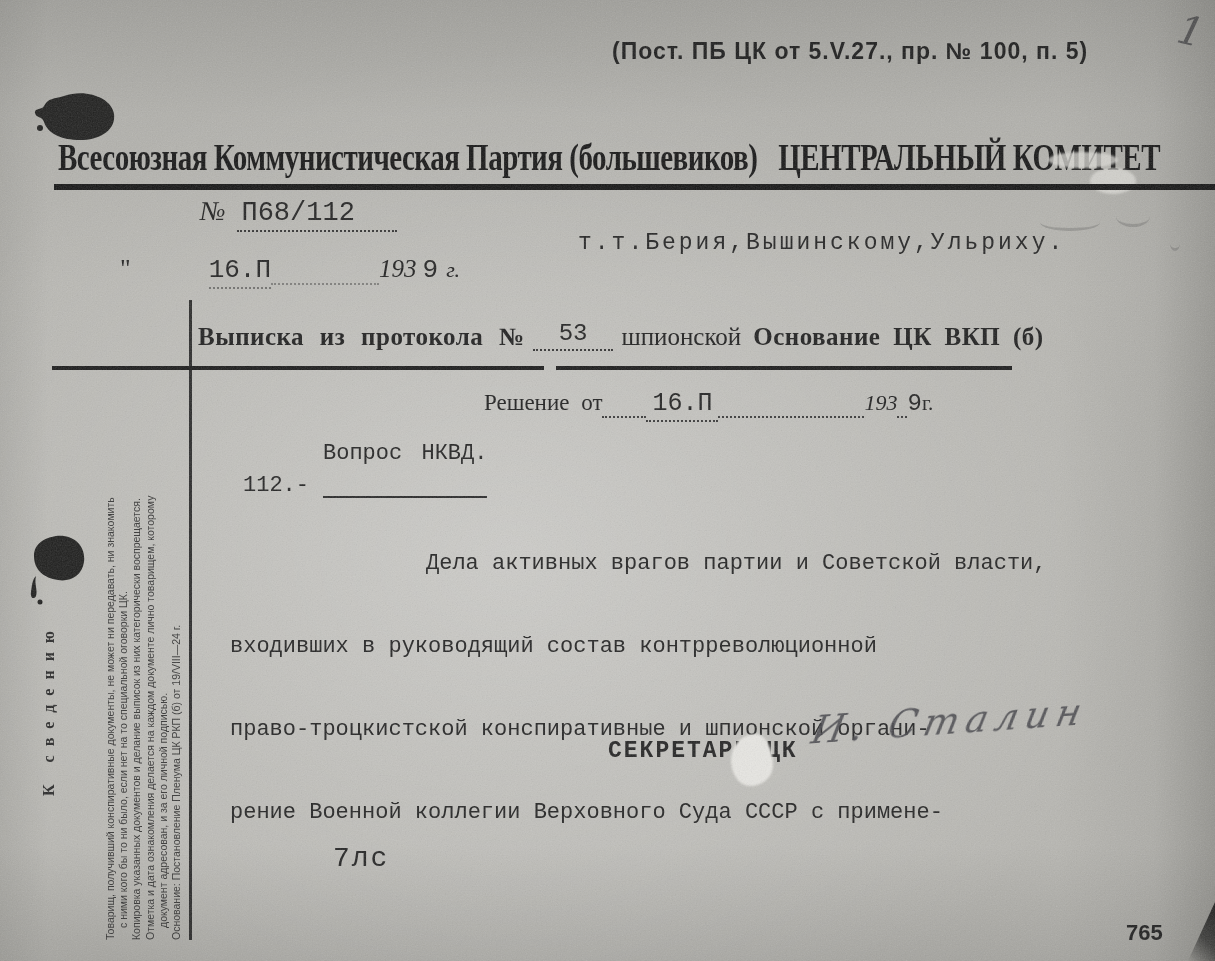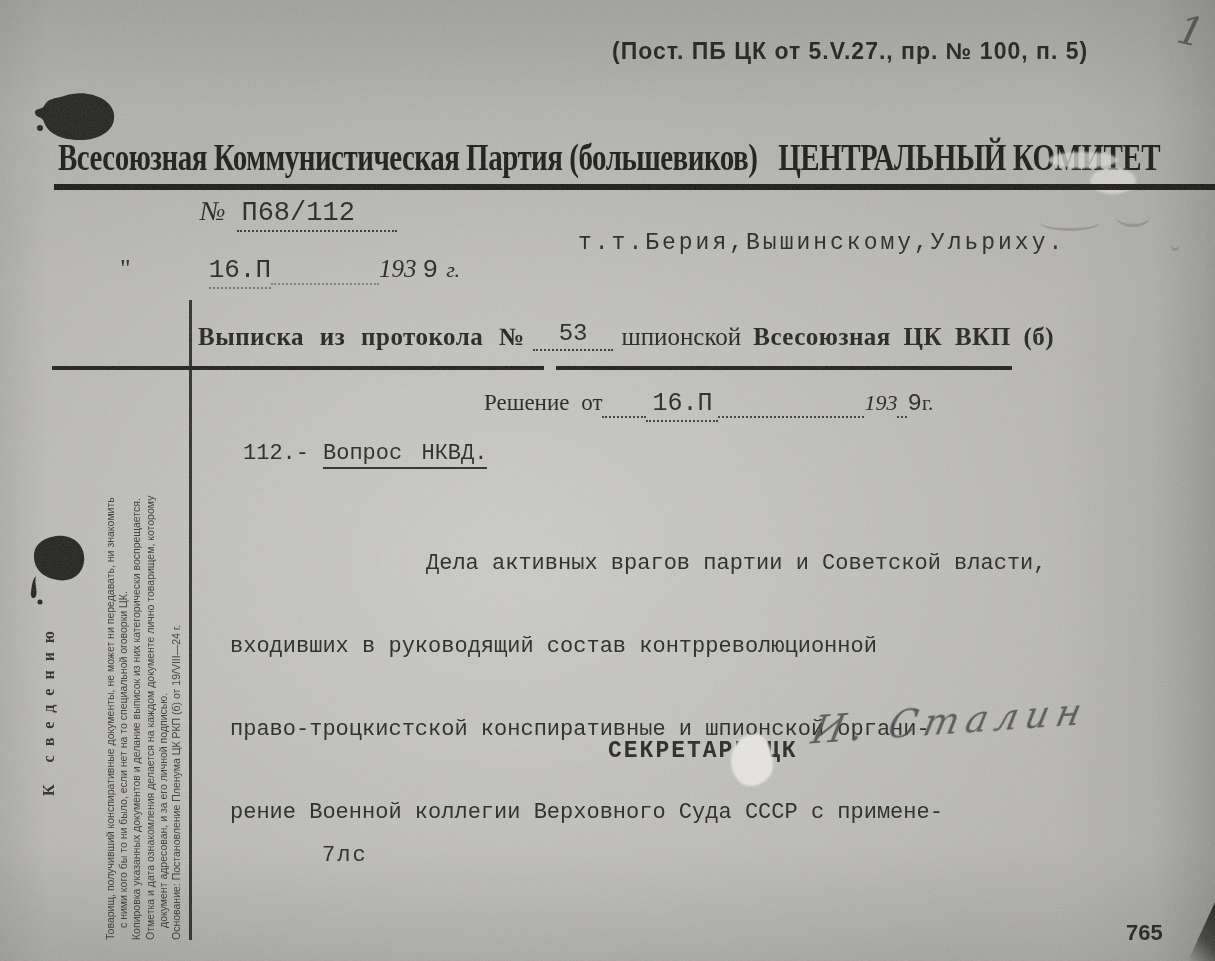--- a/index.html
+++ b/index.html
@@ -63,32 +63,32 @@
   .reshenie .dots{border-bottom:2px dotted #3a3a3a;align-self:flex-end;margin-bottom:4px;}
   .reshenie .d1{width:44px;}
   .reshenie .d2{width:146px;}
   .reshenie .d3{width:10px;}
   .reshenie .dd{font-size:25px;border-bottom:2px dotted #3a3a3a;padding:0 6px 2px 6px;}
   .reshenie .yy{font-size:22px;font-style:italic;}
   .reshenie .yt{font-size:24px;}
   .reshenie .gg{font-size:21px;}
   
   .item-line{left:243px;top:441px;font-size:22px;display:flex;}
-  .item-line .no{margin-right:14px;}
+  .item-line .no{margin-right:14px;margin-top:32px;}
   .item-line .title{border-bottom:2px solid #2a2a2a;padding-bottom:1px;word-spacing:6px;}
   .body-par{left:230px;top:495px;font-size:22px;line-height:27.6px;white-space:pre;}
   .body-par .ln.first{padding-left:196px;}
   
   .secretary{left:608px;top:738px;font-size:23px;font-weight:bold;letter-spacing:2px;}
   .damage-spot{left:731px;top:734px;width:42px;height:52px;background:#e7e6e2;border-radius:58% 42% 55% 45%/50% 60% 40% 50%;
     filter:blur(1px);}
   .signature{left:812px;top:700px;font-family:"DejaVu Serif",serif;font-style:italic;font-size:37px;
     color:#47474c;letter-spacing:7px;transform:rotate(-4deg) skewX(-16deg);filter:blur(.4px);opacity:.88;white-space:nowrap;}
   
-  .typist{left:322px;top:843px;font-size:22px;letter-spacing:2px;}
+  .typist{left:333px;top:843px;font-size:28px;letter-spacing:2px;}
   .archive-num{left:1126px;top:920px;font-size:22px;font-weight:bold;color:#1f1f1f;}
   .corner-fold{left:1188px;top:902px;width:27px;height:59px;
     background:linear-gradient(225deg,#1c1c1b 0%,#3c3c3a 55%,rgba(60,60,58,0) 100%);
     clip-path:polygon(100% 0,100% 100%,0 100%);}
   
   .margin-instr{left:104px;top:300px;width:640px;height:88px;box-sizing:border-box;
     transform-origin:0 0;transform:rotate(-90deg) translateX(-640px);
     border-bottom:3px solid #1f1f1f;padding-bottom:4px;
     font-family:"Liberation Sans",sans-serif;font-size:10.5px;line-height:13.2px;color:#2b2b2b;opacity:.92;}
   .margin-instr .indent{padding-left:12px;}
@@ -144,21 +144,21 @@
     <span class="gap"></span>
     <span class="yy printed">193</span>
     <span class="mono yt">9</span>
     <span class="gg printed">г.</span>
   </div>
 
   <div class="abs vypiska">
     <span class="p1 printed">Выписка из протокола №</span>
     <span class="mono n">53</span>
     <span class="p2 printed">шпионской</span>
-    <span class="p3 printed">Всесоюзная ЦК ВКП (б)</span>
+    <span class="p3 printed">Основание ЦК ВКП (б)</span>
   </div>
   <div class="abs rule-dbl-a"></div>
   <div class="abs rule-dbl-b"></div>
 
   <div class="abs reshenie">
     <span class="lbl printed">Решение от</span>
     <span class="dots d1"></span>
     <span class="mono dd">16.П</span>
     <span class="dots d2"></span>
     <span class="yy printed">193</span>

